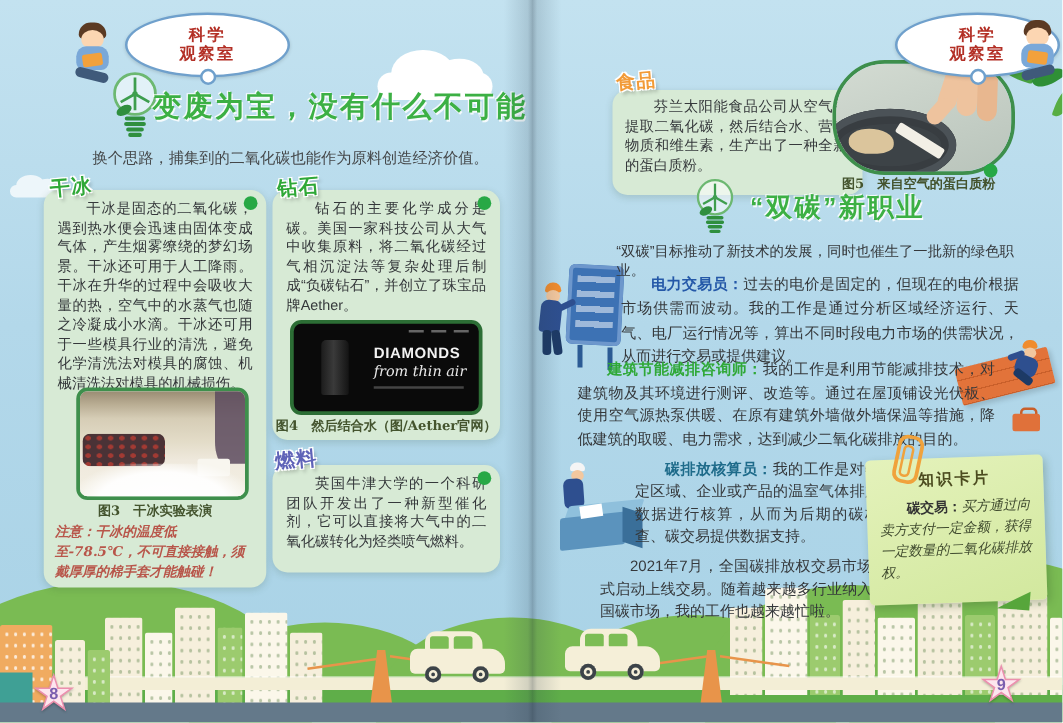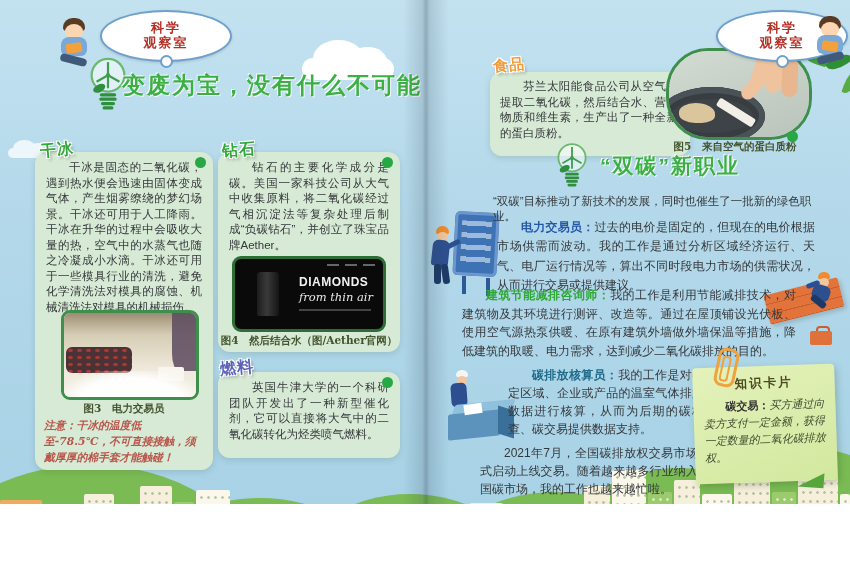--- a/index.html
+++ b/index.html
@@ -1,17 +1,17 @@
 <!DOCTYPE html>
 <html><head>
 <meta charset="utf-8">
 <style>
   html,body{margin:0;padding:0;}
   body{font-family:"Liberation Sans",sans-serif;}
-  .canvas{position:relative;width:850px;height:504px;overflow:hidden;
+  .canvas{position:relative;width:850px;height:578px;overflow:hidden;
     background:linear-gradient(180deg,#c3e2f0 0%,#b3d8ea 45%,#a8d2e6 100%);}
   
   .hill{position:absolute;border-radius:50%;background:#7abb53;z-index:2;}
   .hillbase{position:absolute;left:0;top:548px;width:850px;height:30px;background:#5fae49;z-index:2;}
   .road{position:absolute;left:0;top:542px;width:850px;height:10px;background:#f3eed6;z-index:4;box-shadow:0 -1px 0 rgba(255,255,255,.6);}
   .bldg{position:absolute;background-color:#fbf7ea;z-index:3;border-radius:2px 2px 0 0;
     background-image:radial-gradient(rgba(120,150,100,.5) 1px,transparent 1.4px);
     background-size:7px 9px;background-position:2px 3px;}
   .bldg.cream{background-color:#f6efdc;}
   .bldg.orange{background-color:#f0ab60;background-image:radial-gradient(rgba(255,255,255,.75) 1px,transparent 1.4px);}
@@ -187,33 +187,34 @@
     <circle cx="22" cy="19" r="15" fill="rgba(255,255,255,.55)" stroke="#6cb871" stroke-width="2"></circle>
     <line x1="22" y1="19" x2="22" y2="7" stroke="#3e9e4e" stroke-width="2"></line>
     <line x1="22" y1="19" x2="11.5" y2="25" stroke="#3e9e4e" stroke-width="2"></line>
     <line x1="22" y1="19" x2="32.5" y2="25" stroke="#3e9e4e" stroke-width="2"></line>
     <line x1="22" y1="19" x2="22" y2="31" stroke="#3e9e4e" stroke-width="2"></line>
     <circle cx="22" cy="19" r="2" fill="#3e9e4e"></circle>
     <ellipse cx="14" cy="31" rx="6" ry="3.5" fill="#2f8f3e" transform="rotate(-28 14 31)"></ellipse>
     <path d="M16 37 h12 M15.5 41 h13 M17 45 h10 M18.5 49 h7" stroke="#2f8f3e" stroke-width="3" stroke-linecap="round" fill="none"></path>
   </svg>
   <div class="big-title" style="left:122px;top:70px;font-size:23px;">变废为宝，没有什么不可能</div>
+  <div class="intro" style="left:74px;top:118px;width:340px;">换个思路，捕集到的二氧化碳也能作为原料创造经济价值。</div>
 
   <div class="tag g" style="left:40px;top:140px;">干冰</div>
   <div class="panel" style="left:35px;top:152px;width:178px;height:318px;">
     <div class="gdot" style="top:5px;right:7px;"></div>
     <p class="body-text" style="left:11px;top:8px;width:156px;">干冰是固态的二氧化碳，遇到热水便会迅速由固体变成气体，产生烟雾缭绕的梦幻场景。干冰还可用于人工降雨。干冰在升华的过程中会吸收大量的热，空气中的水蒸气也随之冷凝成小水滴。干冰还可用于一些模具行业的清洗，避免化学清洗法对模具的腐蚀、机械清洗法对模具的机械损伤。</p>
     <div class="frame" style="left:26px;top:158px;width:132px;height:84px;">
       <div style="position:absolute;inset:0;background:linear-gradient(180deg,#9a8c74 0%,#b8ac92 12%,#d6cdb6 26%,#e3dcc8 48%,#efe9dd 66%,#f4f0e4 100%);"></div>
       <div style="position:absolute;right:0;top:0;width:24px;height:58px;background:#5c4a5e;opacity:.85;border-radius:0 0 0 30%;"></div>
       <div style="position:absolute;left:2px;top:34px;width:66px;height:26px;background:#4a3236;border-radius:6px;background-image:radial-gradient(#a33a33 2px,transparent 2.6px);background-size:9px 7px;"></div>
       <div style="position:absolute;right:12px;bottom:16px;width:26px;height:14px;background:#f8f6ef;border-radius:2px;"></div>
       <div style="position:absolute;left:0;bottom:-4px;width:100%;height:30px;background:radial-gradient(ellipse at 50% 100%,#fff 0%,rgba(255,255,255,.92) 55%,rgba(255,255,255,0) 80%);"></div>
     </div>
-    <div class="caption" style="left:0;top:250px;width:100%;">图3　电力交易员</div>
+    <div class="caption" style="left:0;top:250px;width:100%;">图3　干冰实验表演</div>
     <p class="note" style="left:9px;top:266px;width:160px;">注意：干冰的温度低至-78.5℃，不可直接接触，须戴厚厚的棉手套才能触碰！</p>
   </div>
 
   <div class="tag g" style="left:222px;top:140px;">钻石</div>
   <div class="panel" style="left:218px;top:152px;width:182px;height:200px;">
     <div class="gdot" style="top:5px;right:7px;"></div>
     <p class="body-text" style="left:11px;top:8px;width:160px;">钻石的主要化学成分是碳。美国一家科技公司从大气中收集原料，将二氧化碳经过气相沉淀法等复杂处理后制成“负碳钻石”，并创立了珠宝品牌Aether。</p>
     <div class="frame" style="left:14px;top:104px;width:148px;height:70px;border-color:#2c6e35;background:#0a0a0a;">
       <div style="position:absolute;top:5px;right:8px;width:12px;height:2px;background:#666;box-shadow:-18px 0 0 #666,-36px 0 0 #666;"></div>
       <div style="position:absolute;left:22px;top:13px;width:22px;height:44px;background:linear-gradient(90deg,#1c1c1c,#3a3a3a 45%,#141414);border-radius:4px 4px 2px 2px;"></div>

